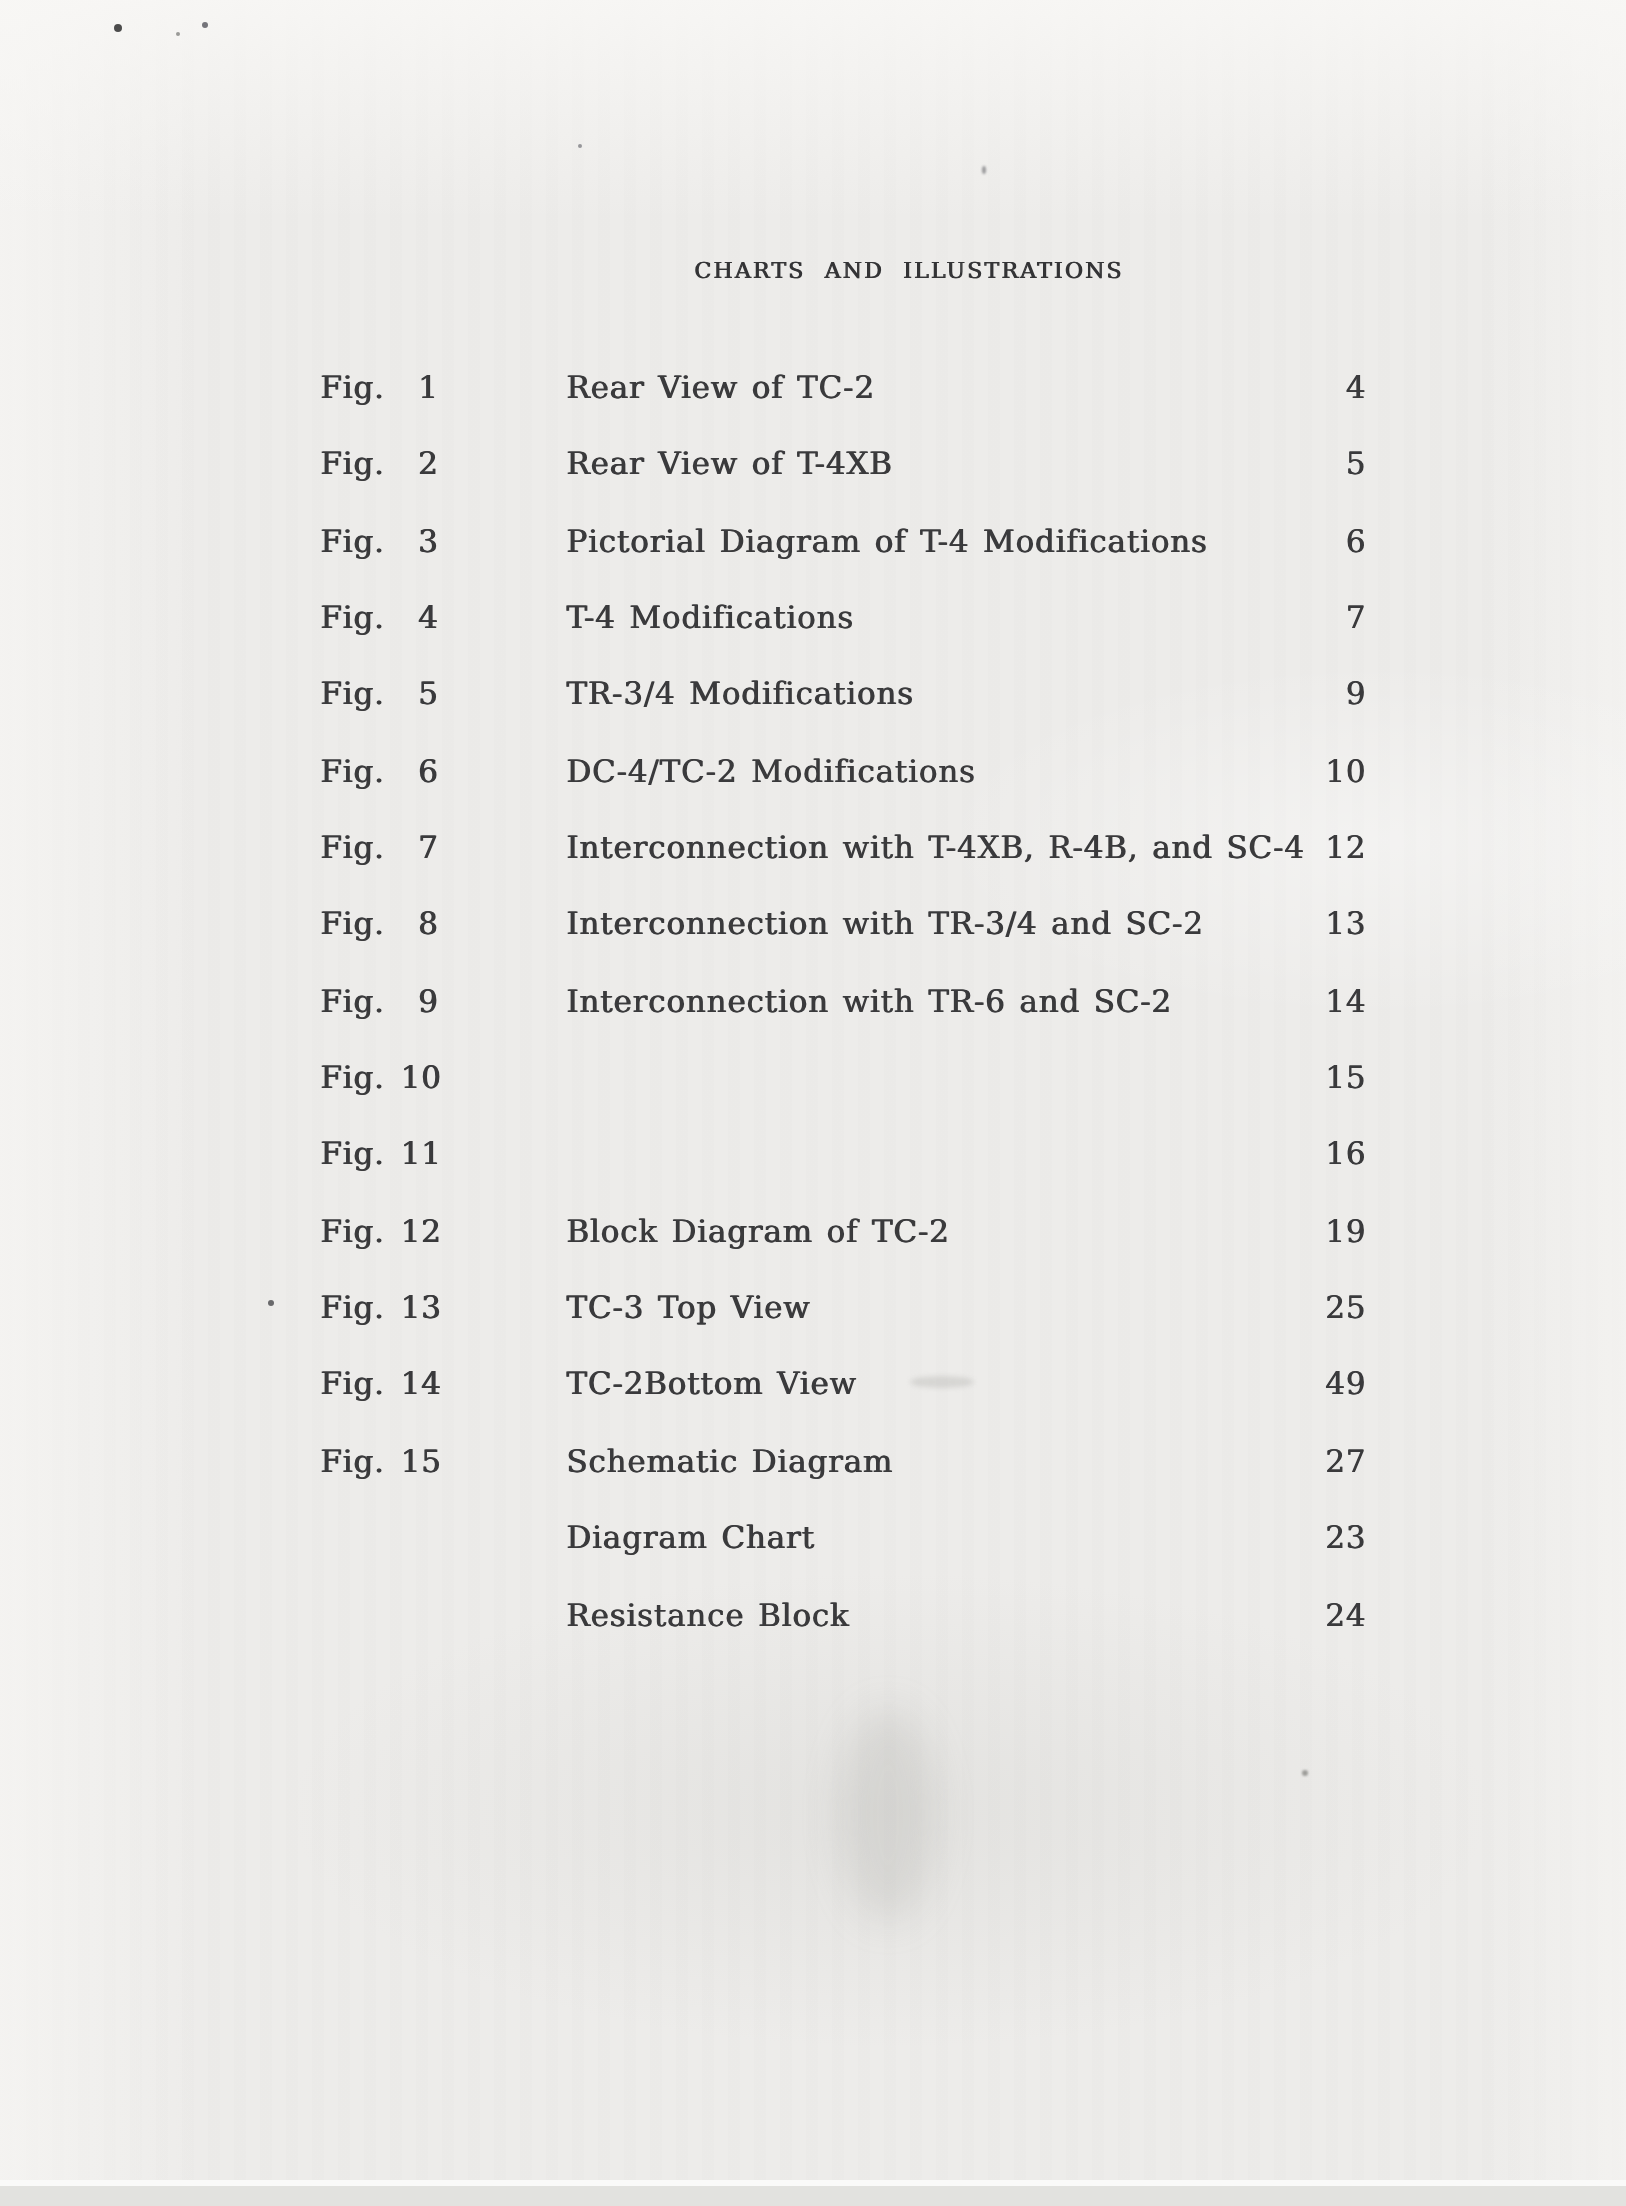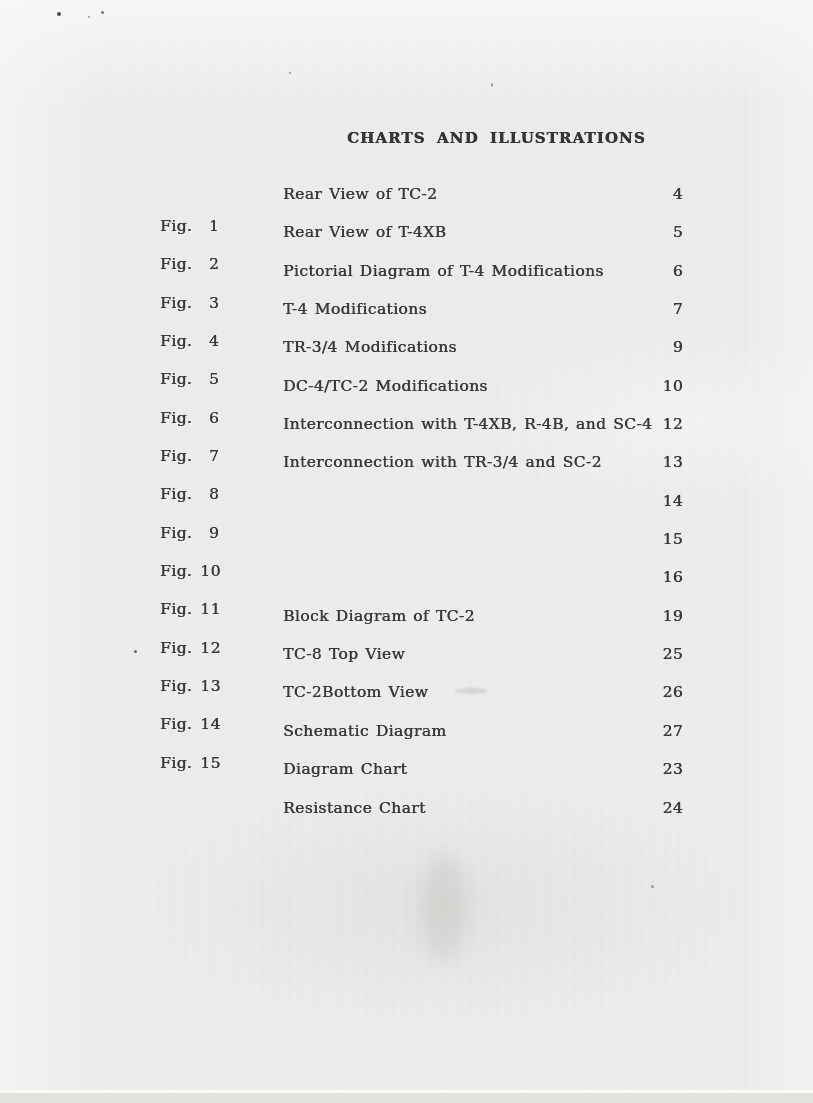--- a/index.html
+++ b/index.html
@@ -32,22 +32,22 @@
     height: 13px;
     background: linear-gradient(180deg, #fafaf9 0 3px, #e2e2df 3px 100%);
     pointer-events: none;
   }
 
   .title {
     position: absolute;
     top: 129px;
     left: 347px;
     margin: 0;
-    font-size: 15px;
-    font-weight: 700;
+    font-size: 11px;
+    font-weight: 400;
     letter-spacing: 1.1px;
     word-spacing: 5px;
     white-space: nowrap;
     color: #343436;
     text-shadow: 0.5px 0 0 currentColor;
   }
 
   .toc {
     position: absolute;
     top: 184px;
@@ -63,21 +63,20 @@
     align-items: flex-start;
     height: 38.35px;
     line-height: 20px;
     white-space: nowrap;
   }
   .row.tight { height: 19px; }
   .c1 {
     width: 123px;
     flex: 0 0 123px;
     display: inline-flex;
-    margin-top: 32px;
   }
   .fignum {
     display: inline-block;
     width: 19px;
     margin-left: 8px;
     text-align: right;
   }
   .c2 { flex: 0 0 auto; }
   .c3 {
     margin-left: auto;
@@ -198,20 +197,21 @@
           <span class="fignum">8</span>
         </span>
         <span class="c2">Interconnection with TR-3/4 and SC-2</span>
         <span class="c3">13</span>
       </div>
       <div class="row">
         <span class="c1">
           <span class="figword">Fig.</span>
           <span class="fignum">9</span>
         </span>
+        <span class="c2">Interconnection with TR-6 and SC-2</span>
         <span class="c3">14</span>
       </div>
       <div class="row">
         <span class="c1">
           <span class="figword">Fig.</span>
           <span class="fignum">10</span>
         </span>
         <span class="c3">15</span>
       </div>
       <div class="row">
@@ -227,30 +227,30 @@
           <span class="fignum">12</span>
         </span>
         <span class="c2">Block Diagram of TC-2</span>
         <span class="c3">19</span>
       </div>
       <div class="row">
         <span class="c1">
           <span class="figword">Fig.</span>
           <span class="fignum">13</span>
         </span>
-        <span class="c2">TC-8 Top View</span>
+        <span class="c2">TC-3 Top View</span>
         <span class="c3">25</span>
       </div>
       <div class="row">
         <span class="c1">
           <span class="figword">Fig.</span>
           <span class="fignum">14</span>
         </span>
         <span class="c2">TC-2Bottom View</span>
-        <span class="c3">26</span>
+        <span class="c3">49</span>
       </div>
       <div class="row">
         <span class="c1">
           <span class="figword">Fig.</span>
           <span class="fignum">15</span>
         </span>
         <span class="c2">Schematic Diagram</span>
         <span class="c3">27</span>
       </div>
       <div class="row">
@@ -259,18 +259,18 @@
           <span class="fignum"></span>
         </span>
         <span class="c2">Diagram Chart</span>
         <span class="c3">23</span>
       </div>
       <div class="row tight">
         <span class="c1">
           <span class="figword"></span>
           <span class="fignum"></span>
         </span>
-        <span class="c2">Resistance Chart</span>
+        <span class="c2">Resistance Block</span>
         <span class="c3">24</span>
       </div>
     </div>
 
 </div>
 
 </body></html>

